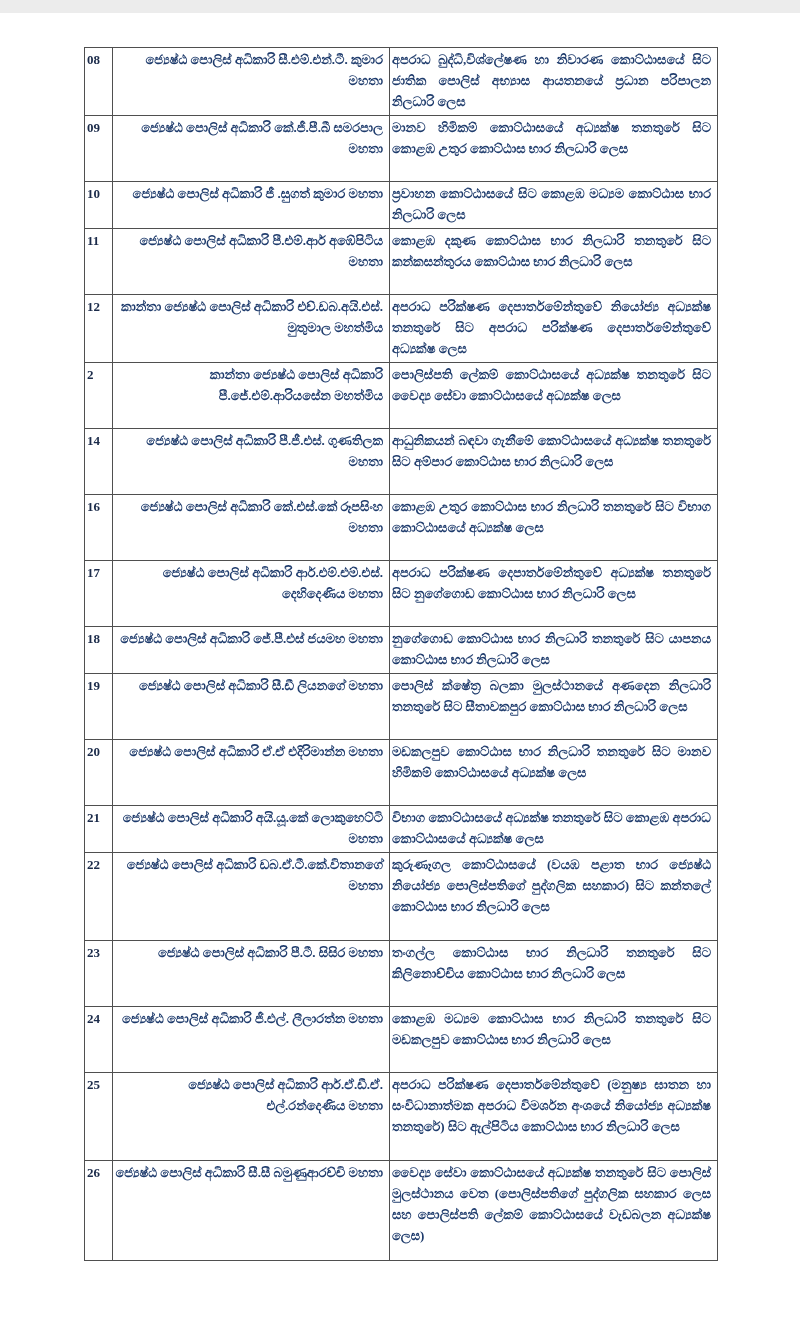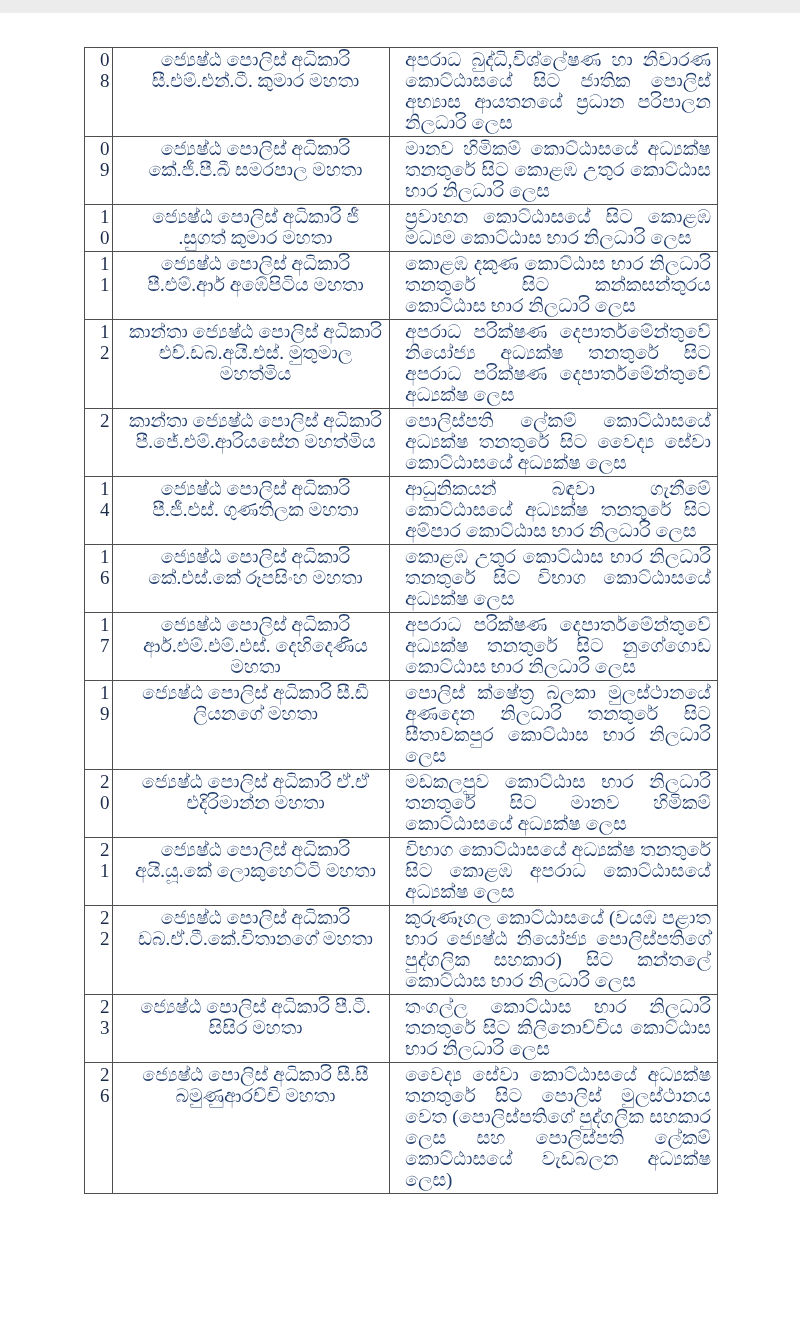--- a/index.html
+++ b/index.html
@@ -15,32 +15,33 @@
     background:var(--top-edge,#ececec);
   }
   table.transfers{
     position:absolute;left:84px;top:47px;width:633px;
     border-collapse:collapse;table-layout:fixed;
     color:var(--text,#1f3c6d);
   }
   table.transfers td{
     border:1px solid var(--border,#4f4f4f);
     vertical-align:top;
-    font-size:19px;line-height:21px;
-    padding:1px 6px 3px 15px;
+    font-size:13px;line-height:21px;
+    padding:1px 6px 3px 2px;
     overflow:hidden;
     word-wrap:break-word;
+    font-weight:bold;
   }
   td.cell-no{
     font-size:16px;
     color:var(--numtext,#1b2b4a);
     padding:1px 2px 0 4px;
     text-align:left;
   }
-  td.cell-name{ text-align:center; }
+  td.cell-name{ text-align:right; }
   td.cell-desc{ text-align:justify; }
 </style>
 </head>
 <body style="--text: #1f3c6d; --numtext: #1b2b4a; --border: #4f4f4f; --top-edge: #ececec; background: rgb(255, 255, 255);">
 
 <div class="top-edge"></div>
 
 <table class="transfers">
   <colgroup>
     <col style="width:28px">
@@ -86,20 +87,25 @@
       <tr style="height: 66px; margin-top: 34px;">
         <td class="cell-no">16</td>
         <td class="cell-name">ජ්‍යෙෂ්ඨ පොලිස් අධිකාරි කේ.එස්.කේ රූපසිංහ මහතා</td>
         <td class="cell-desc">කොළඹ උතුර කොට්ඨාස භාර නිලධාරි තනතුරේ සිට විභාග කොට්ඨාසයේ අධ්‍යක්ෂ ලෙස</td>
       </tr>
       <tr style="height: 66px; margin-left: 16px;">
         <td class="cell-no">17</td>
         <td class="cell-name">ජ්‍යෙෂ්ඨ පොලිස් අධිකාරි ආර්.එම්.එම්.එස්. දෙහිදෙණිය මහතා</td>
         <td class="cell-desc">අපරාධ පරික්ෂණ දෙපාර්තමේන්තුවේ අධ්‍යක්ෂ තනතුරේ සිට නුගේගොඩ කොට්ඨාස භාර නිලධාරි ලෙස</td>
       </tr>
+      <tr style="height: 44px;">
+        <td class="cell-no">18</td>
+        <td class="cell-name">ජ්‍යෙෂ්ඨ පොලිස් අධිකාරි ජේ.පී.එස් ජයමහ මහතා</td>
+        <td class="cell-desc">නුගේගොඩ කොට්ඨාස භාර නිලධාරි තනතුරේ සිට යාපනය කොට්ඨාස භාර නිලධාරි ලෙස</td>
+      </tr>
       <tr style="height: 66px; margin-top: 26px;">
         <td class="cell-no">19</td>
         <td class="cell-name">ජ්‍යෙෂ්ඨ පොලිස් අධිකාරි සී.ඩී ලියනගේ මහතා</td>
         <td class="cell-desc">පොලිස් ක්ෂේත්‍ර බලකා මුලස්ථානයේ අණදෙන නිලධාරි තනතුරේ සිට සීතාවකපුර කොට්ඨාස භාර නිලධාරි ලෙස</td>
       </tr>
       <tr style="height: 66px;">
         <td class="cell-no">20</td>
         <td class="cell-name">ජ්‍යෙෂ්ඨ පොලිස් අධිකාරි ඒ.ඒ එදිරිමාන්න මහතා</td>
         <td class="cell-desc">මඩකලපුව කොට්ඨාස භාර නිලධාරි තනතුරේ සිට මානව හිමිකම් කොට්ඨාසයේ අධ්‍යක්ෂ ලෙස</td>
       </tr>
@@ -111,19 +117,29 @@
       <tr style="height: 88px; margin-left: 8px;">
         <td class="cell-no">22</td>
         <td class="cell-name">ජ්‍යෙෂ්ඨ පොලිස් අධිකාරි ඩබ.ඒ.ටී.කේ.විතානගේ මහතා</td>
         <td class="cell-desc">කුරුණෑගල කොට්ඨාසයේ (වයඹ පළාත භාර ජ්‍යෙෂ්ඨ නියෝජ්‍ය පොලිස්පතිගේ පුද්ගලික සහකාර) සිට කන්තලේ කොට්ඨාස භාර නිලධාරි ලෙස</td>
       </tr>
       <tr style="height: 66px;">
         <td class="cell-no">23</td>
         <td class="cell-name">ජ්‍යෙෂ්ඨ පොලිස් අධිකාරි පී.ටී. සිසිර මහතා</td>
         <td class="cell-desc">තංගල්ල කොට්ඨාස භාර නිලධාරි තනතුරේ සිට කිලිනොච්චිය කොට්ඨාස භාර නිලධාරි ලෙස</td>
       </tr>
+      <tr style="height: 66px;">
+        <td class="cell-no">24</td>
+        <td class="cell-name">ජ්‍යෙෂ්ඨ පොලිස් අධිකාරි ජී.එල්. ලීලාරත්න මහතා</td>
+        <td class="cell-desc">කොළඹ මධ්‍යම කොට්ඨාස භාර නිලධාරි තනතුරේ සිට මඩකලපුව කොට්ඨාස භාර නිලධාරි ලෙස</td>
+      </tr>
+      <tr style="height: 88px;">
+        <td class="cell-no">25</td>
+        <td class="cell-name">ජ්‍යෙෂ්ඨ පොලිස් අධිකාරි ආර්.ඒ.ඩී.ඒ. එල්.රන්දෙණිය මහතා</td>
+        <td class="cell-desc">අපරාධ පරික්ෂණ දෙපාර්තමේන්තුවේ (මනුෂ්‍ය ඝාතන හා සංවිධානාත්මක අපරාධ විමර්ශන අංශයේ නියෝජ්‍ය අධ්‍යක්ෂ තනතුරේ) සිට ඇල්පිටිය කොට්ඨාස භාර නිලධාරි ලෙස</td>
+      </tr>
       <tr style="height: 100px;">
         <td class="cell-no">26</td>
         <td class="cell-name">ජ්‍යෙෂ්ඨ පොලිස් අධිකාරි සී.සී බමුණුආරච්චි මහතා</td>
         <td class="cell-desc">වෛද්‍ය සේවා කොට්ඨාසයේ අධ්‍යක්ෂ තනතුරේ සිට පොලිස් මුලස්ථානය වෙත (පොලිස්පතිගේ පුද්ගලික සහකාර ලෙස සහ පොලිස්පති ලේකම් කොට්ඨාසයේ වැඩබලන අධ්‍යක්ෂ ලෙස)</td>
       </tr>
     </tbody>
 </table>
 
 </body></html>

